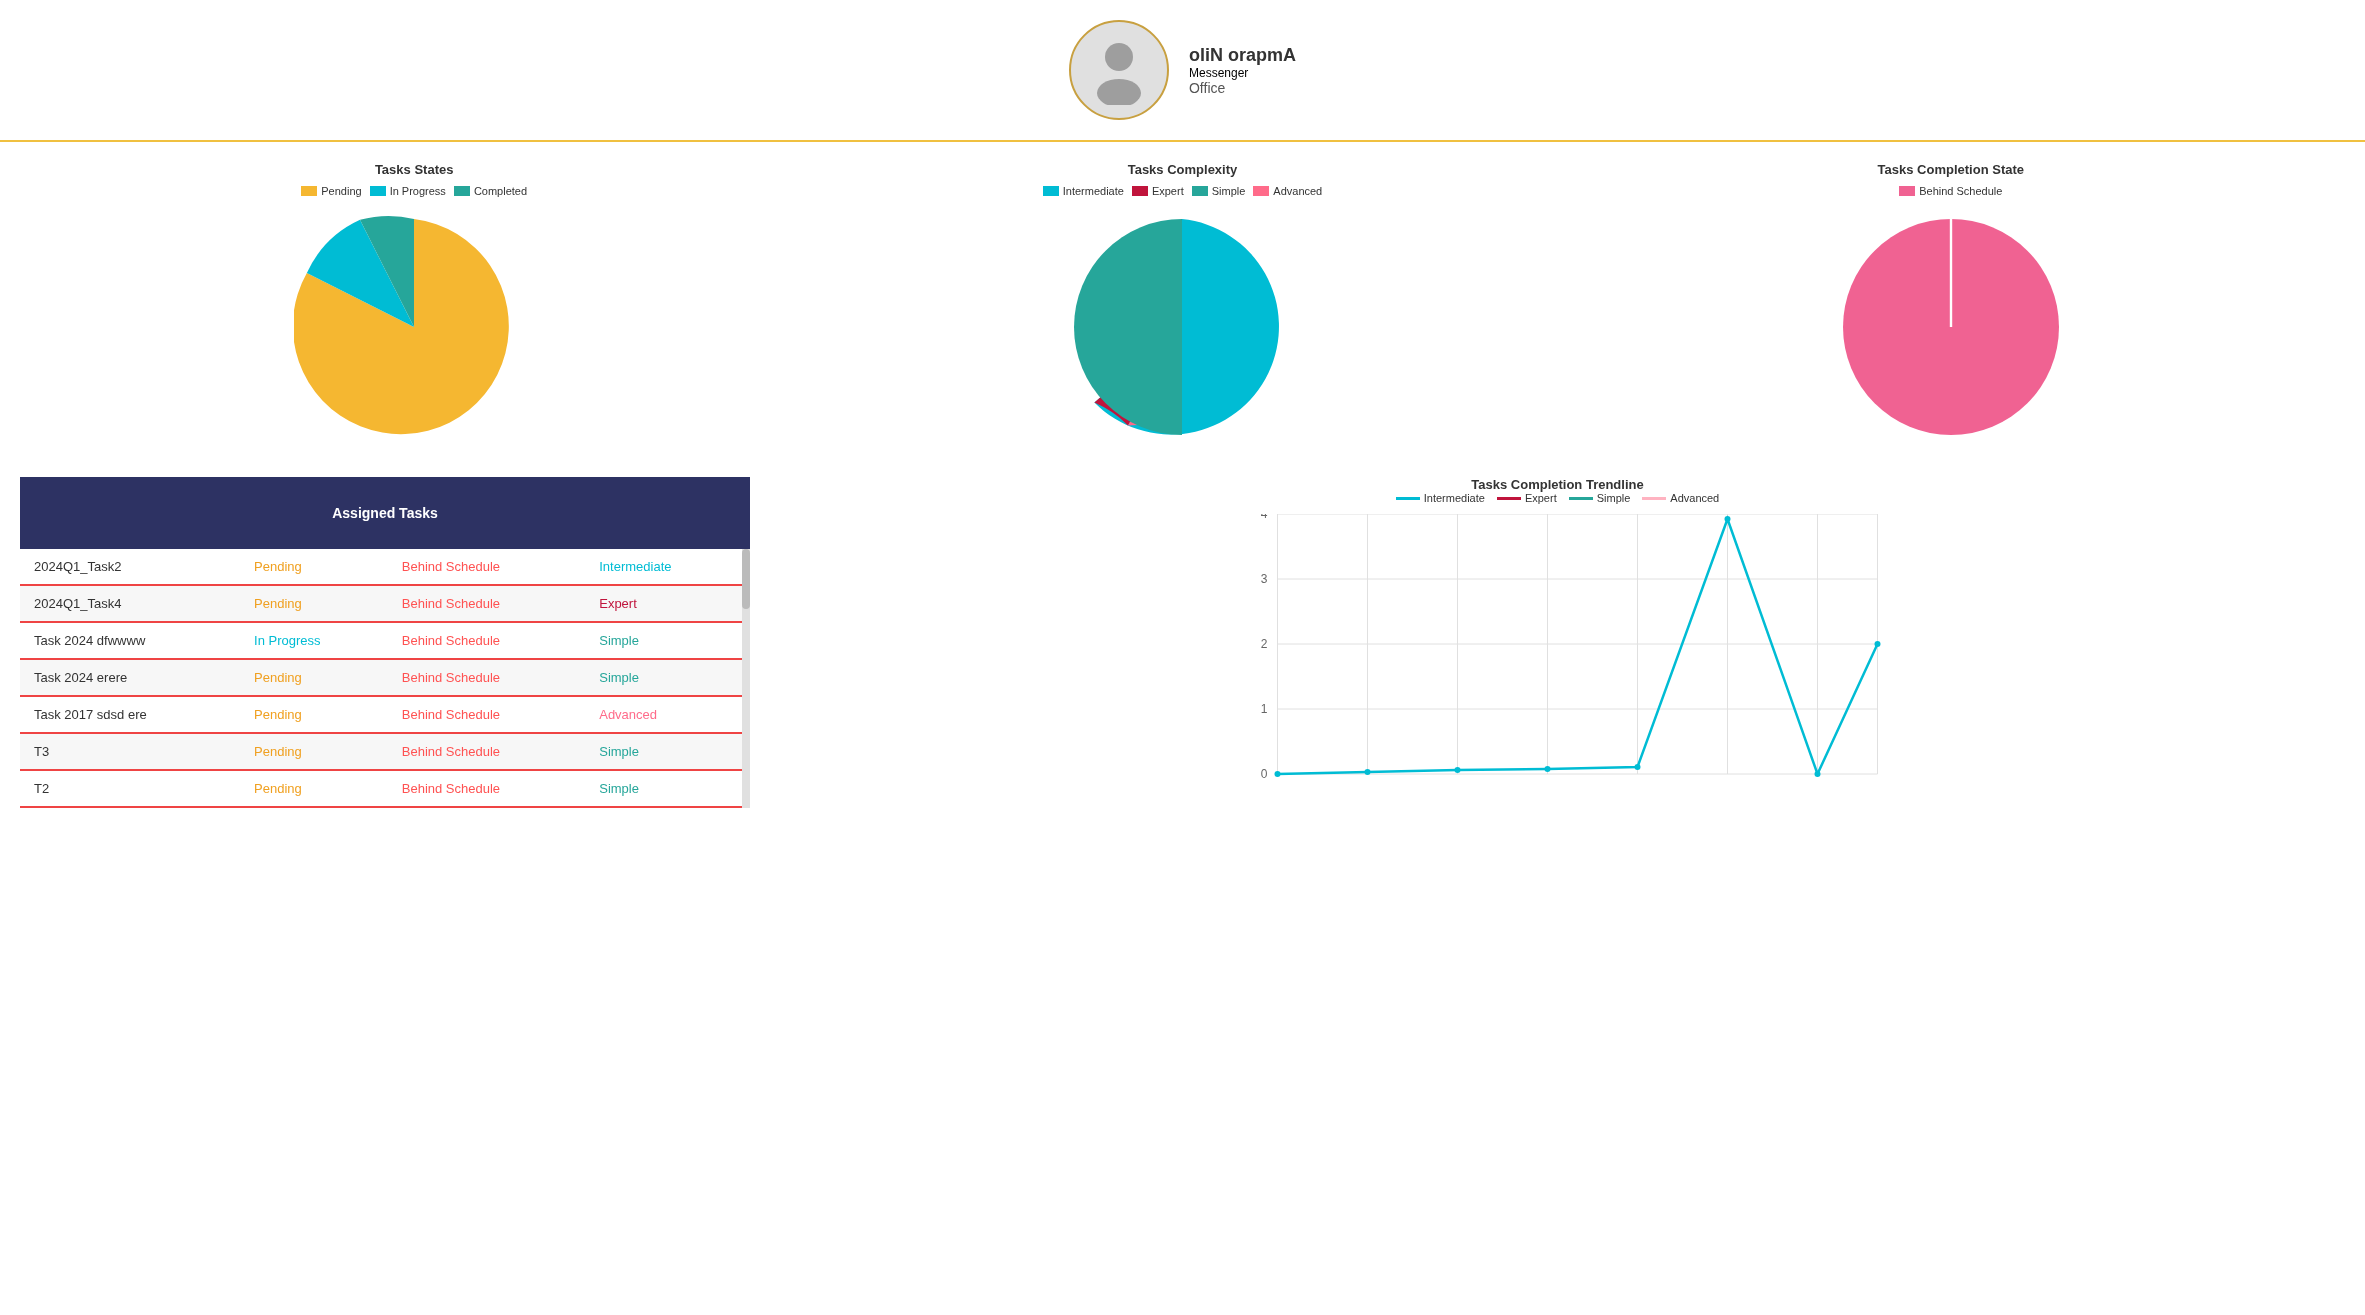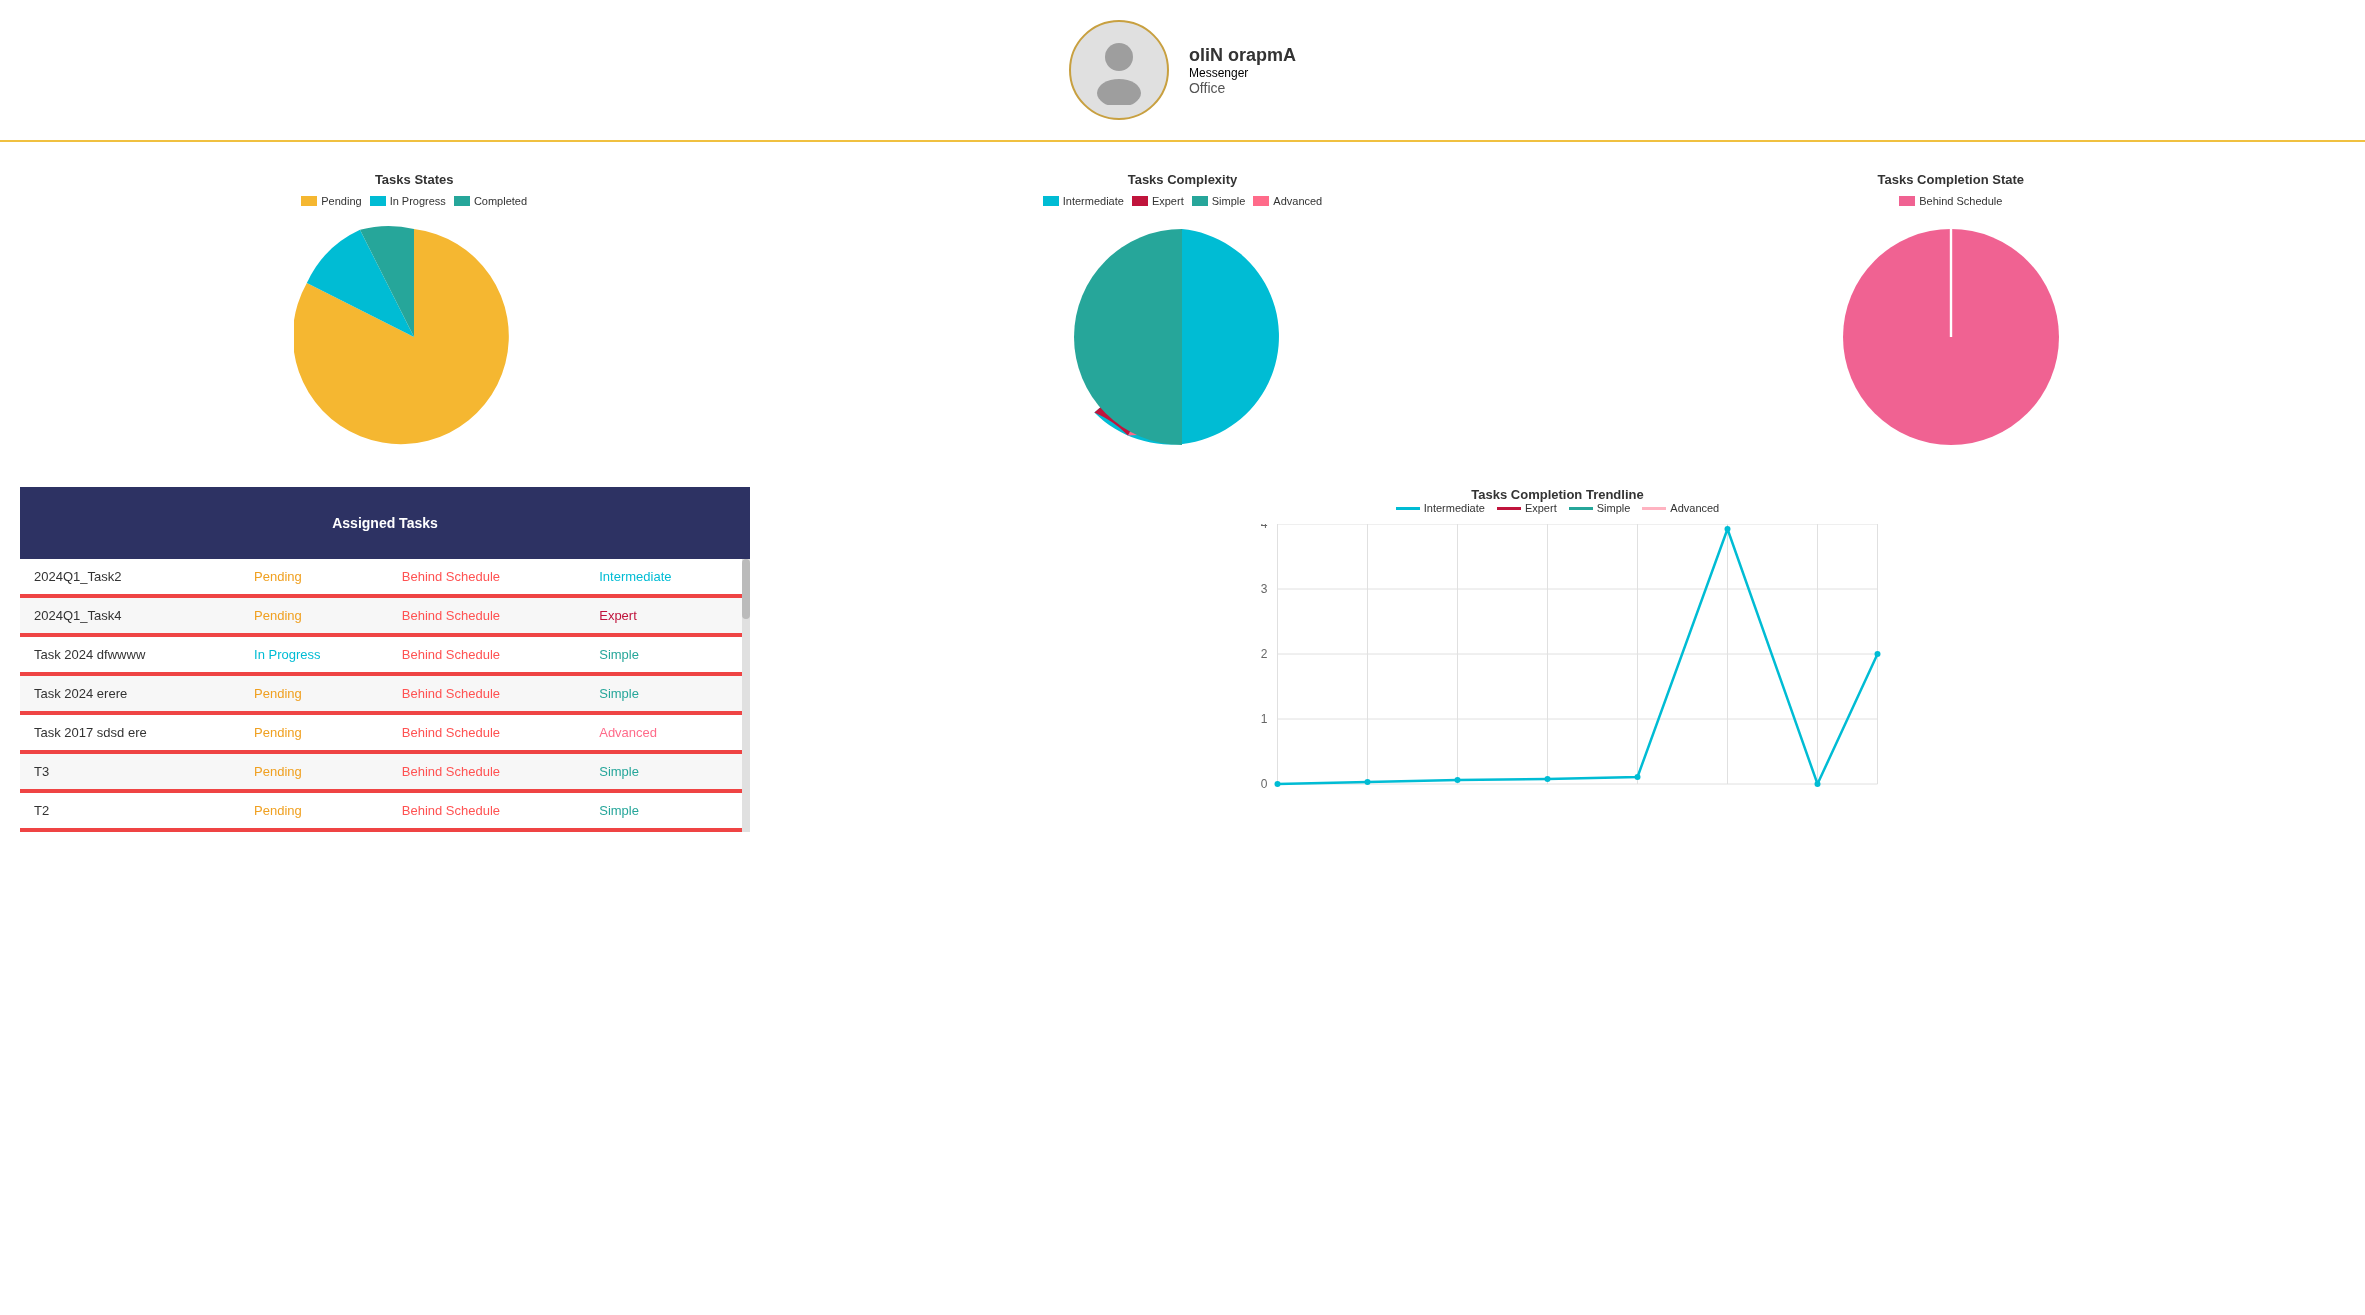--- a/index.html
+++ b/index.html
@@ -29,21 +29,20 @@
     .user-name { font-size: 18px; font-weight: bold; color: #333; }
     .user-role { font-size: 12px; color: #000000; }
     .user-dept { font-size: 14px; color: #555; }
 
     .charts-row {
       display: flex;
       justify-content: space-around;
       align-items: flex-start;
       padding: 20px 40px;
       gap: 20px;
-      margin-top: 10px;
     }
     .chart-container {
       display: flex;
       flex-direction: column;
       align-items: center;
       flex: 1;
     }
     .chart-title {
       font-size: 13px;
       font-weight: bold;
@@ -85,21 +84,21 @@
       padding: 28px;
       font-weight: bold;
       font-size: 14px;
     }
     .tasks-table {
       width: 100%;
       border-collapse: collapse;
       font-size: 13px;
     }
     .tasks-table tr {
-      border-bottom: 4px solid #ef4444;
+      border-bottom: 2px solid #ef4444;
     }
     .tasks-table tr:nth-child(even) {
       background: #f7f7f7;
     }
     .tasks-table td {
       padding: 10px 14px;
     }
     .task-name { color: #333; }
     .status-pending { color: #f0a020; }
     .status-inprogress { color: #00bcd4; }

